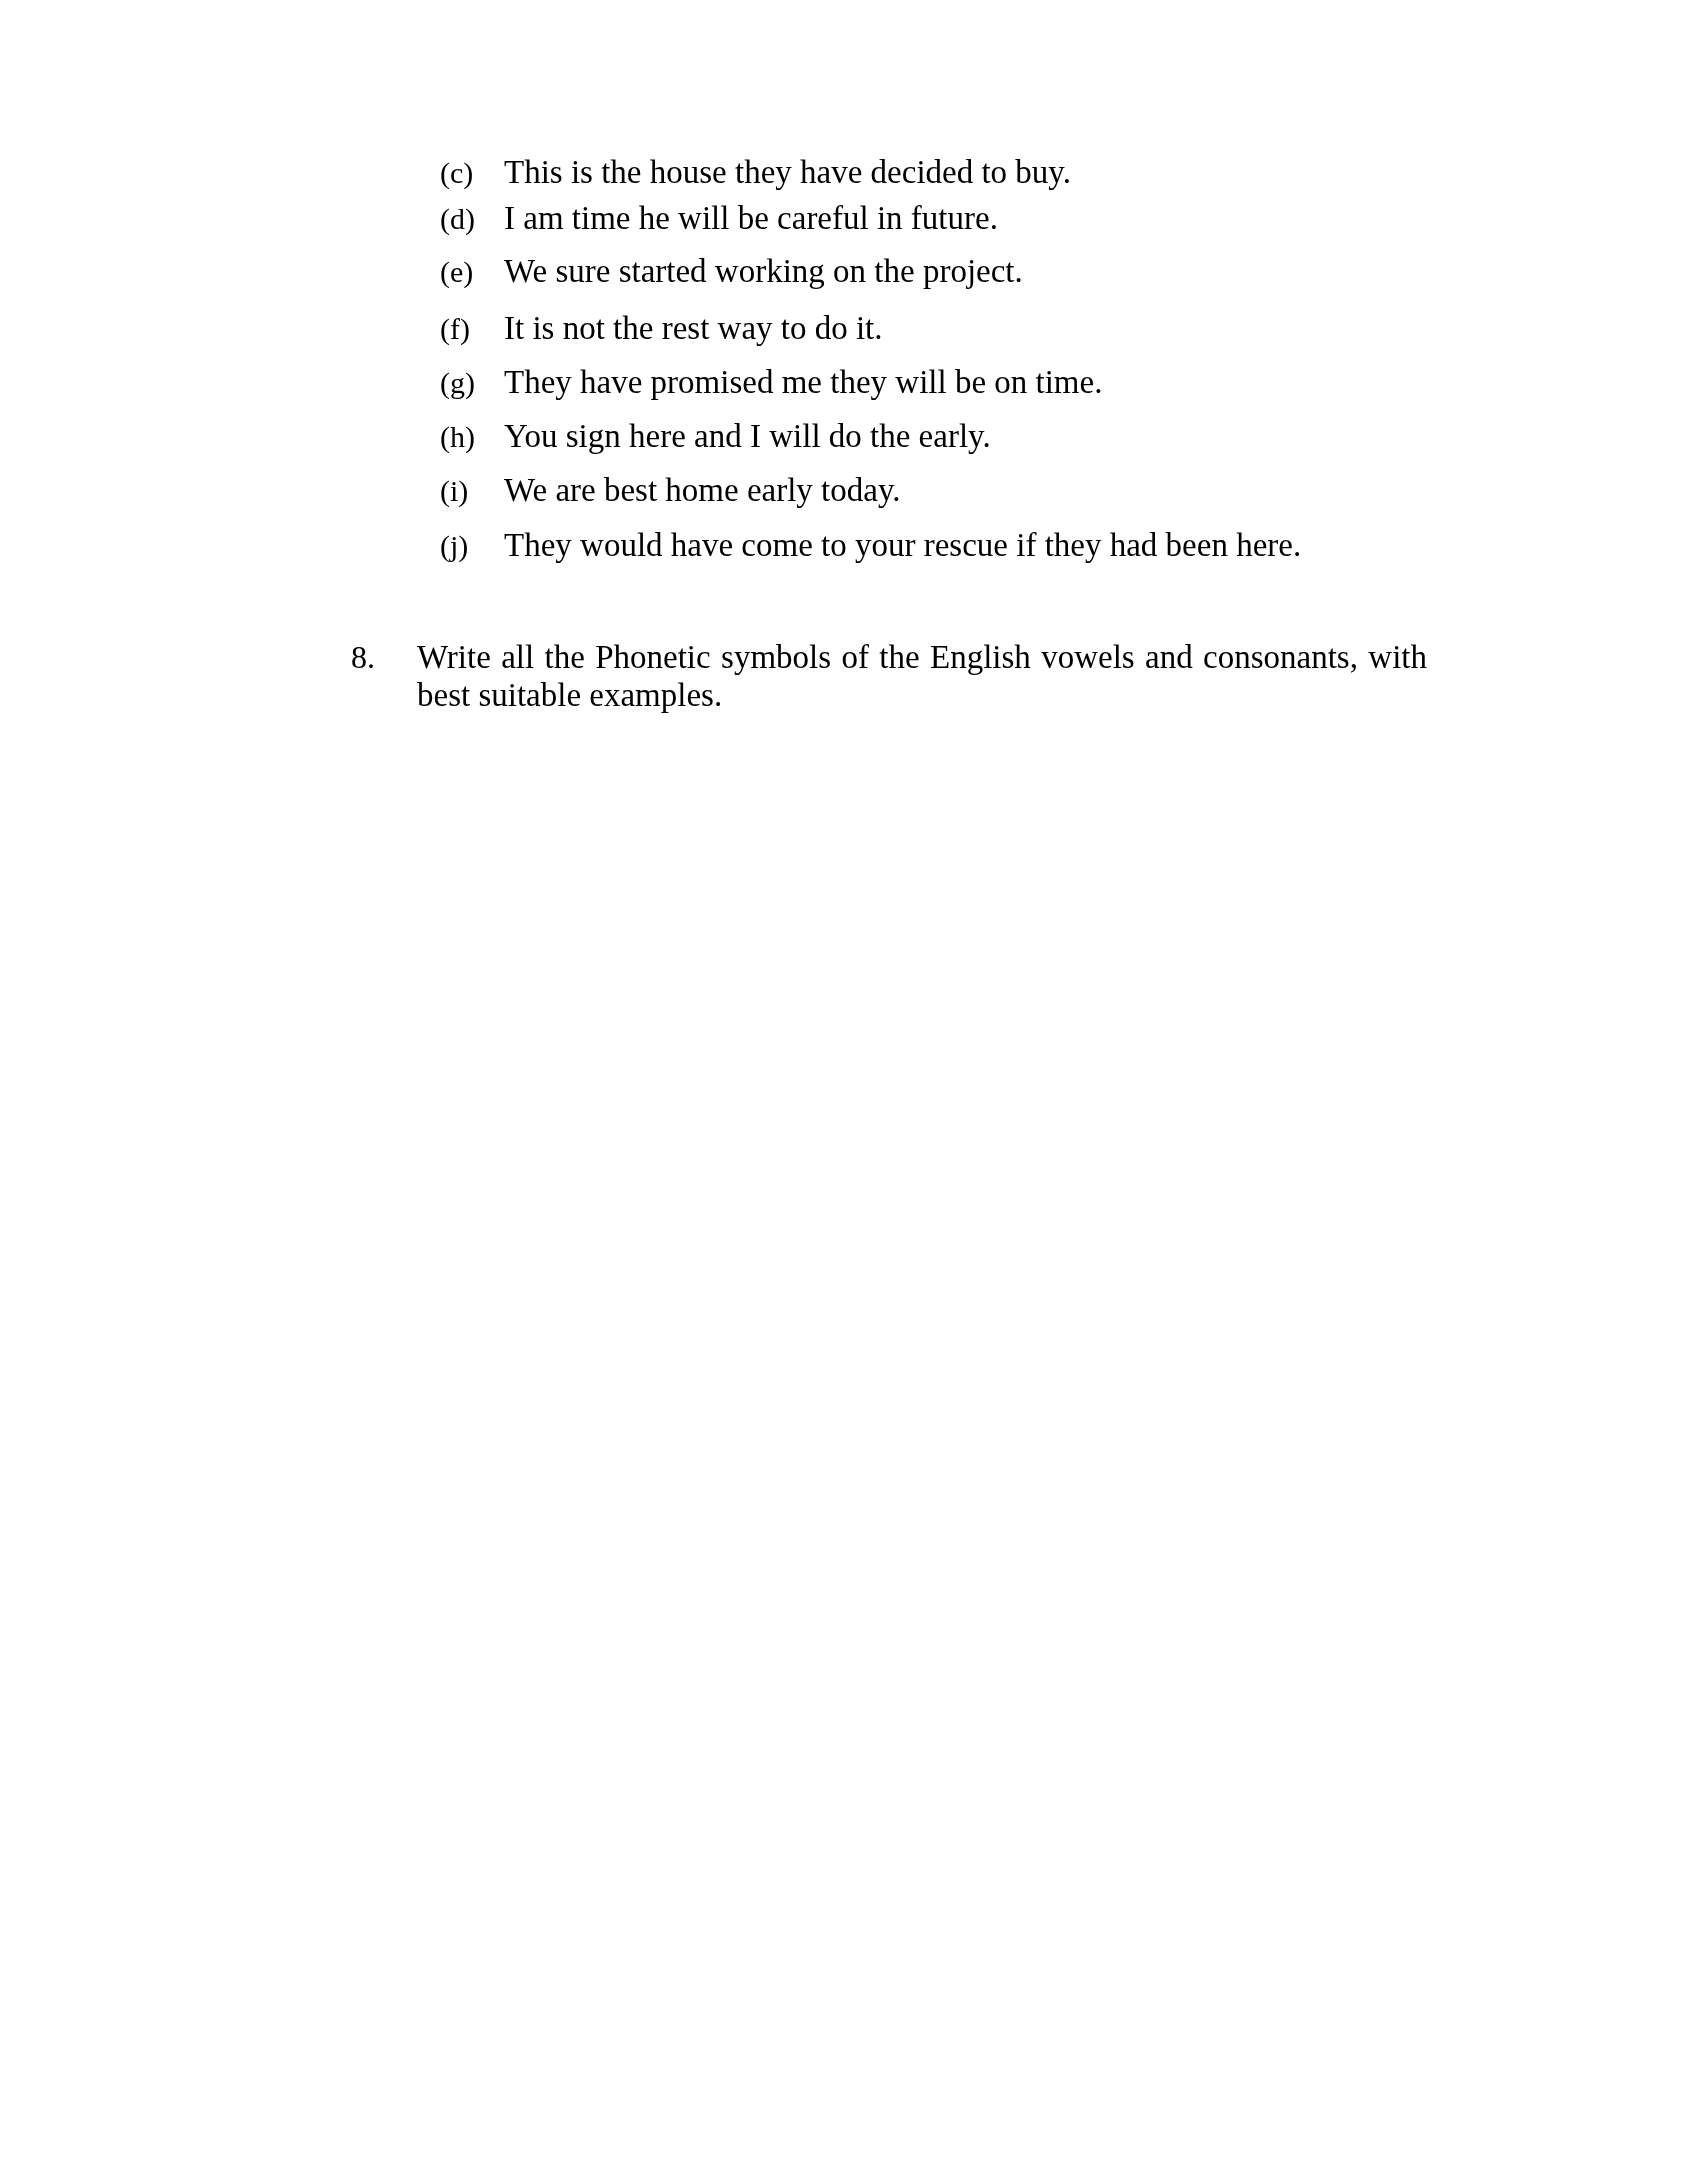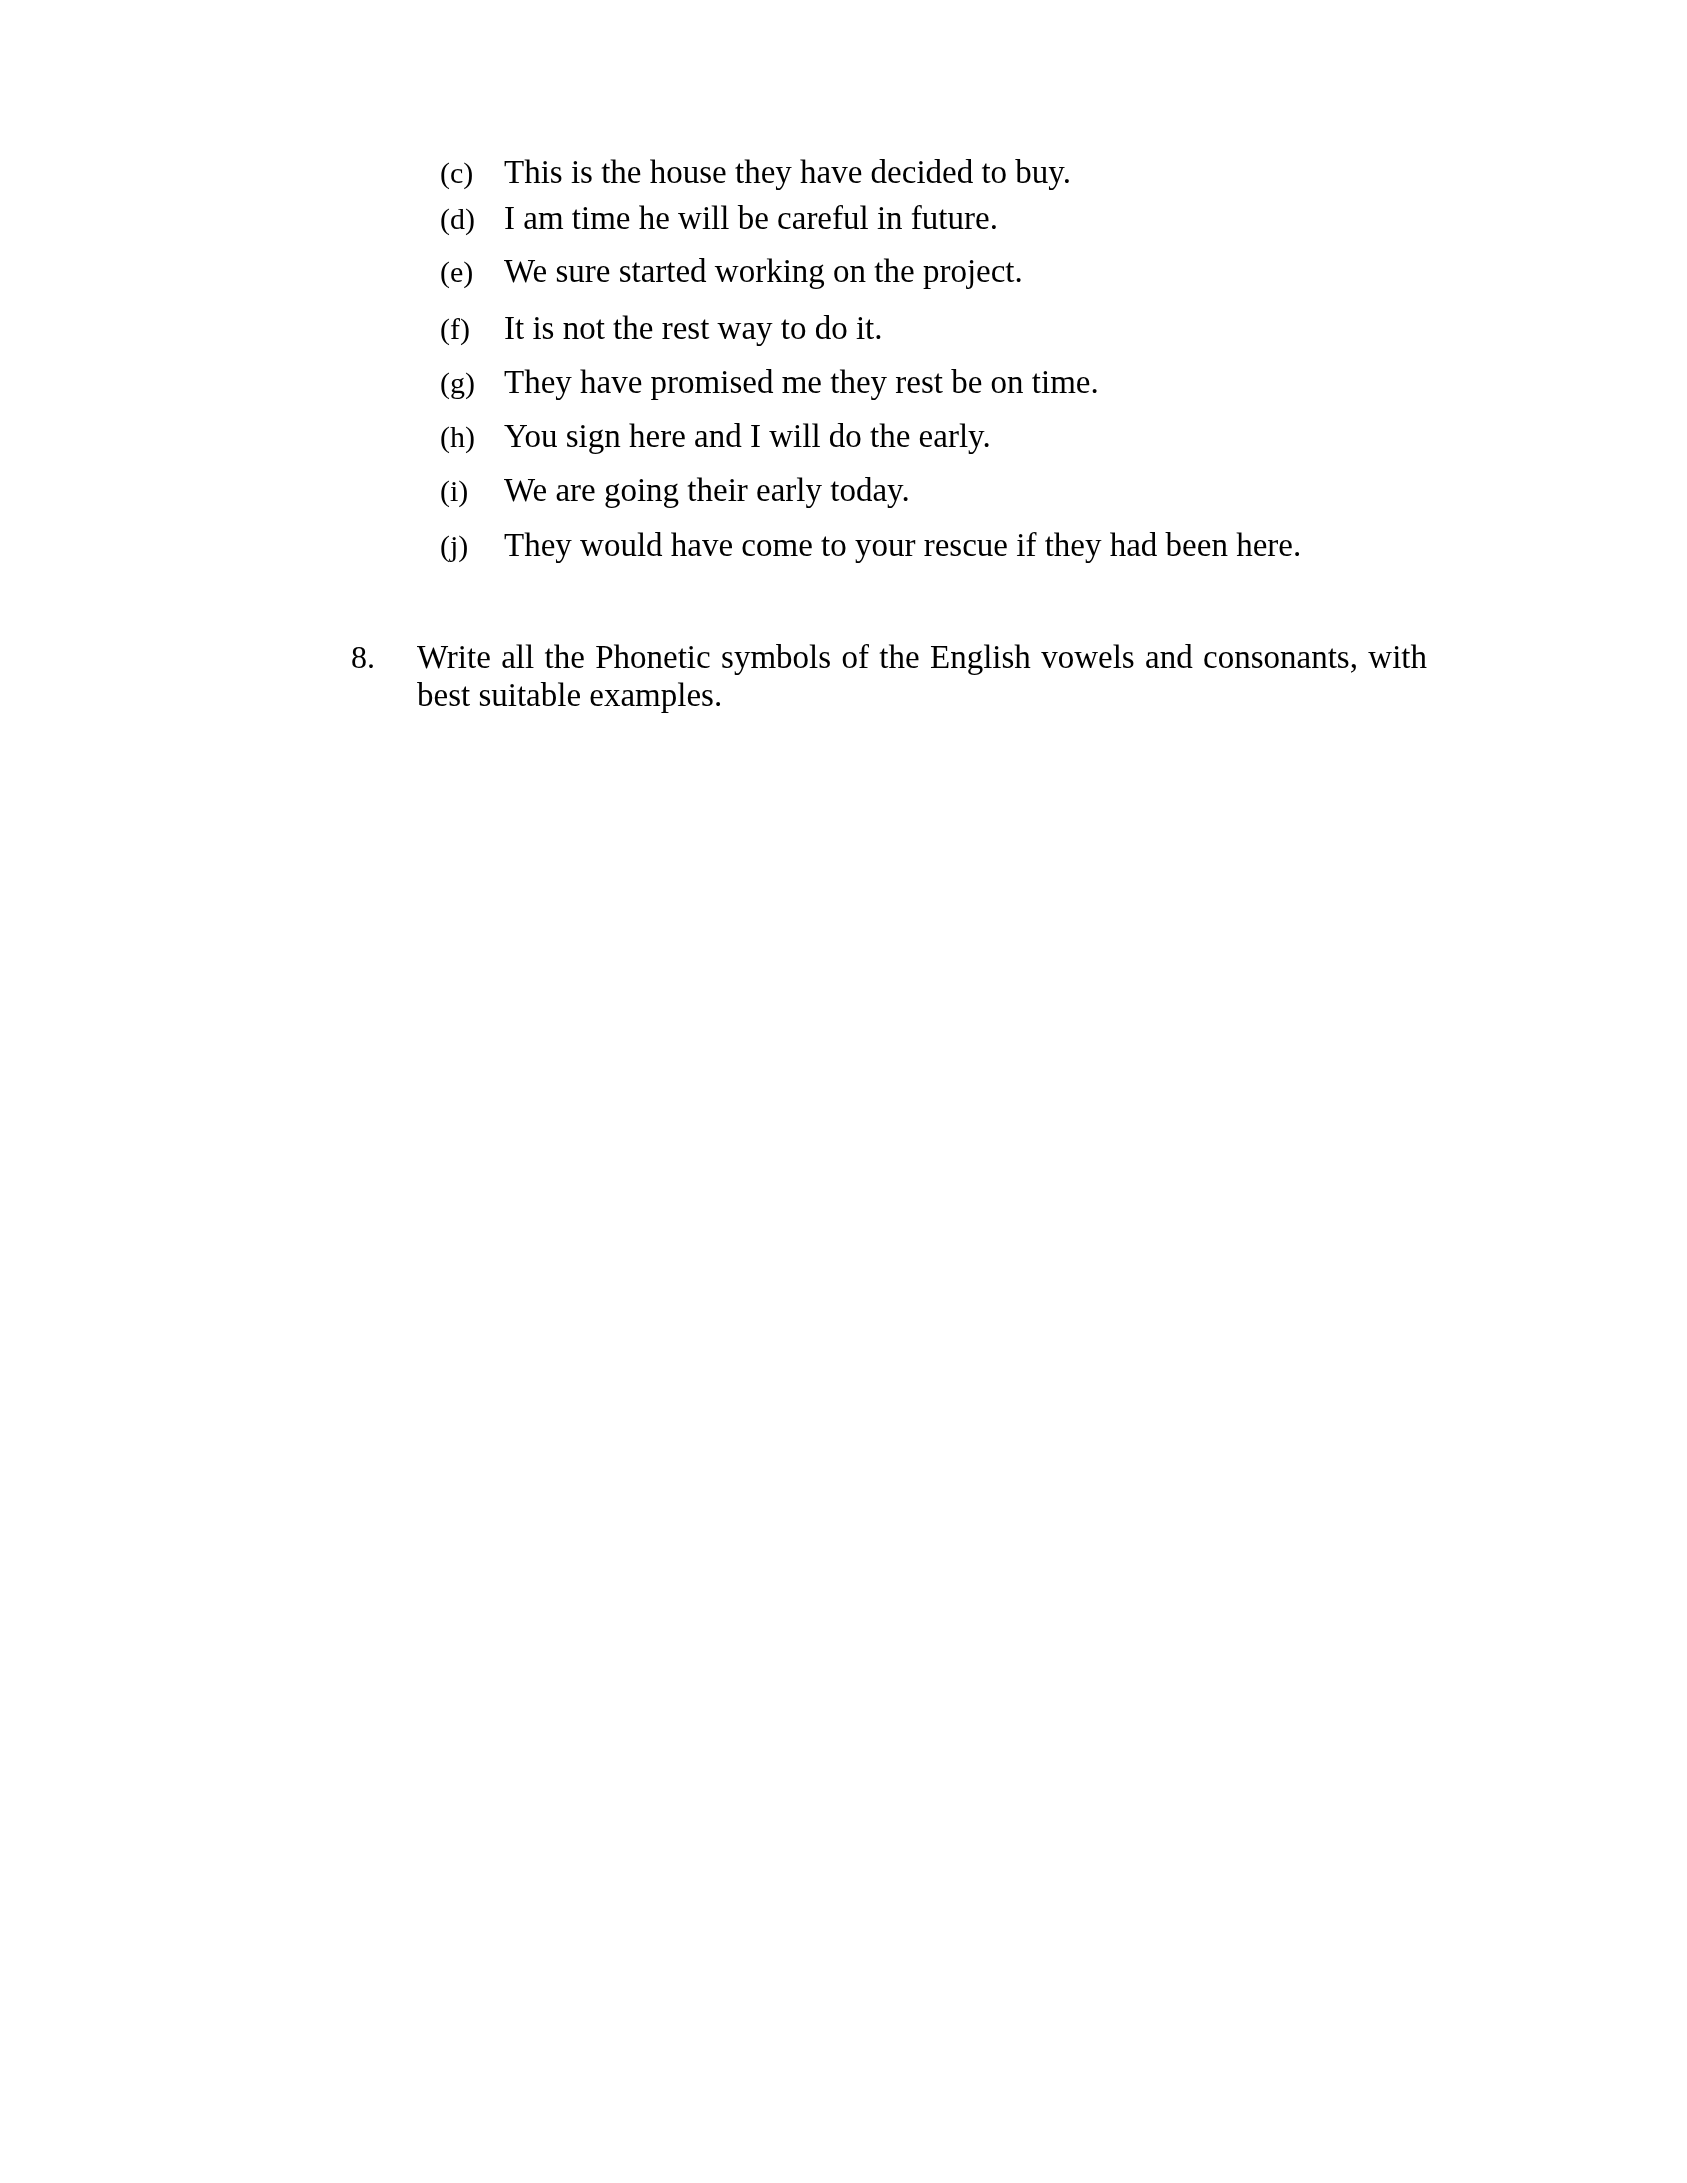--- a/index.html
+++ b/index.html
@@ -87,31 +87,31 @@
     <span class="sub-text">We sure started working on the project.</span>
   </div>
 
   <div class="sub-item" style="top:312px;">
     <span class="sub-label">(f)</span>
     <span class="sub-text">It is not the rest way to do it.</span>
   </div>
 
   <div class="sub-item" style="top:366px;">
     <span class="sub-label">(g)</span>
-    <span class="sub-text">They have promised me they rest be on time.</span>
+    <span class="sub-text">They have promised me they will be on time.</span>
   </div>
 
   <div class="sub-item" style="top:420px;">
     <span class="sub-label">(h)</span>
     <span class="sub-text">You sign here and I will do the early.</span>
   </div>
 
   <div class="sub-item" style="top:474px;">
     <span class="sub-label">(i)</span>
-    <span class="sub-text">We are going their early today.</span>
+    <span class="sub-text">We are best home early today.</span>
   </div>
 
   <div class="sub-item" style="top:529px;">
     <span class="sub-label">(j)</span>
     <span class="sub-text">They would have come to your rescue if they had been here.</span>
   </div>
 
   <div class="question">
     <span class="q-number">8.</span>
     <div class="q-text">Write all the Phonetic symbols of the English vowels and consonants, with  best suitable examples.</div>

